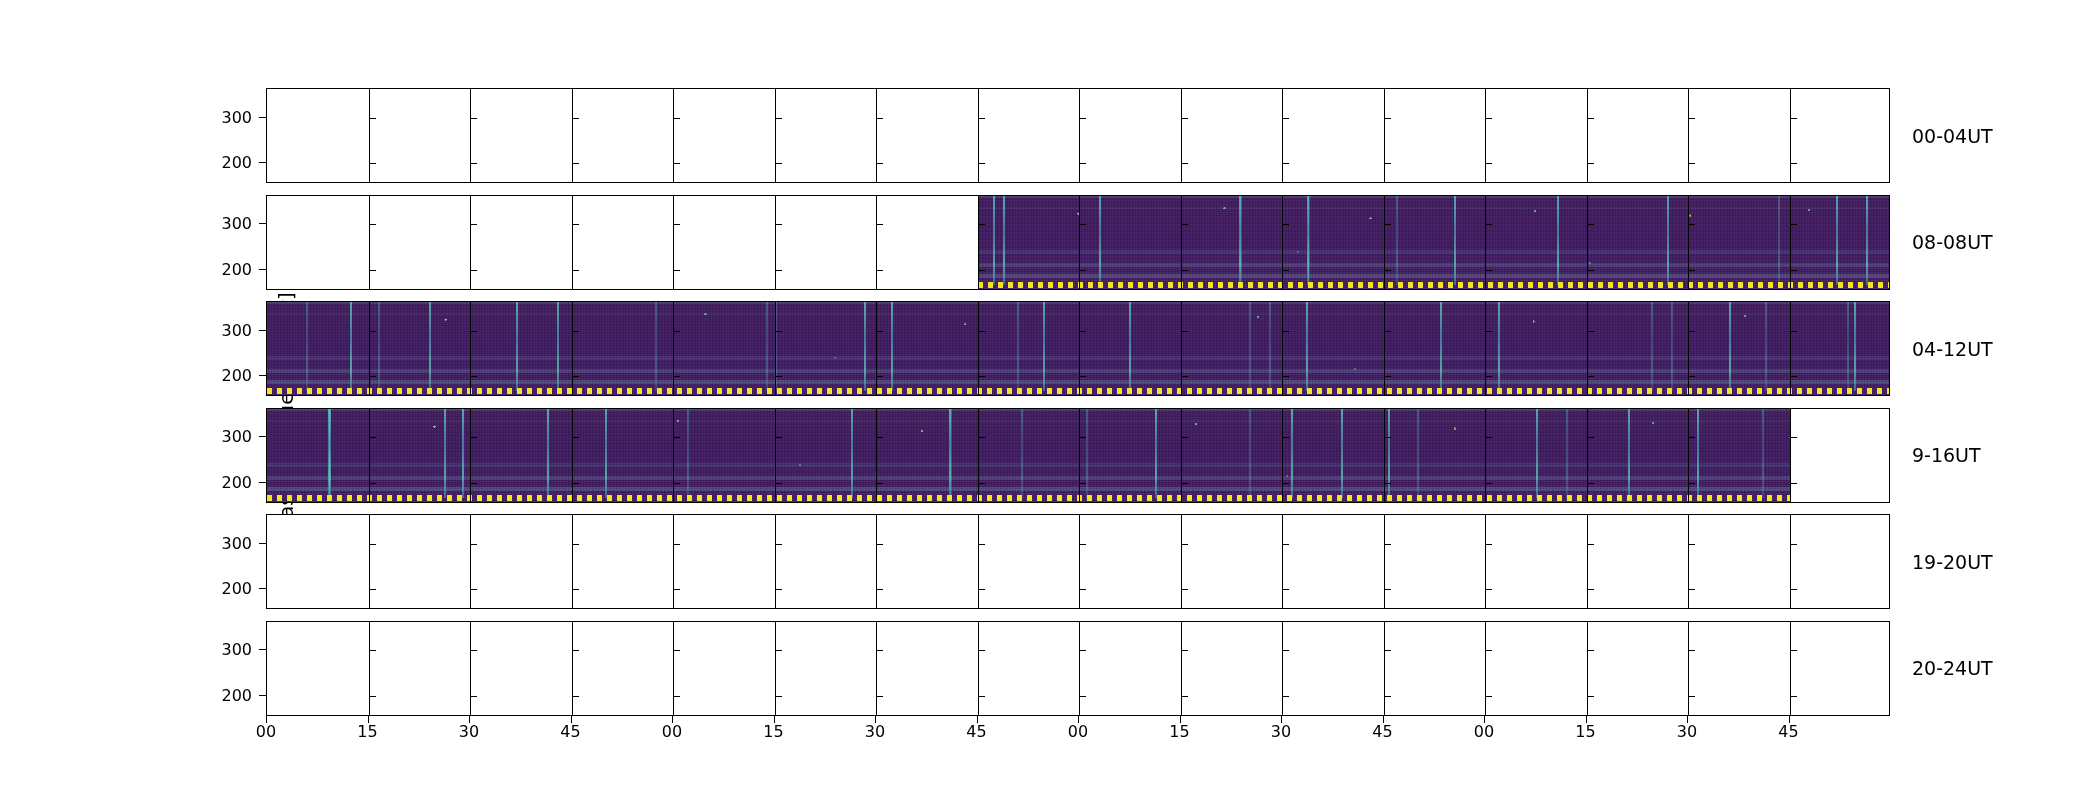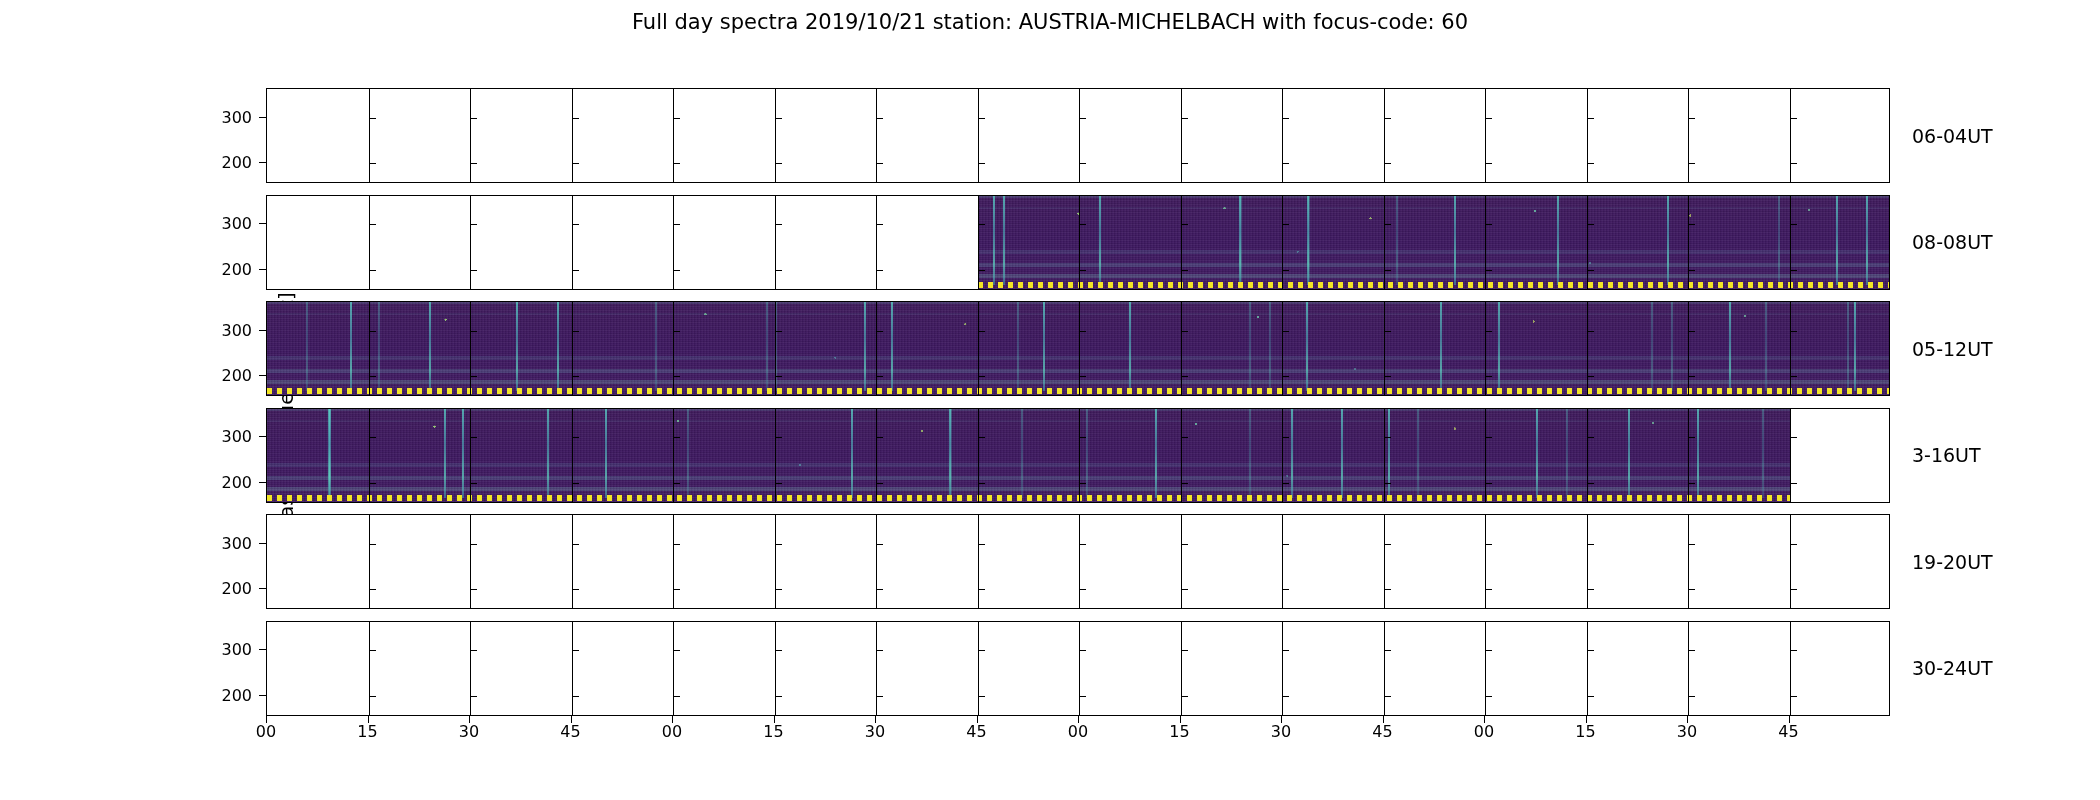--- a/index.html
+++ b/index.html
@@ -135,21 +135,20 @@
     width:360px;text-align:center;
     transform:rotate(-90deg);
     transform-origin:center center;
   }
 </style>
 </head>
 <body>
 
 <div id="figure">
 
-  <div id="title">Full day spectra 2019/10/21 station: AUSTRIA-MICHELBACH with focus-code: 60</div>
 
   <div id="plot">
     <div id="ylabel">Plasma frequency [MHz]</div>
   <div class="row" style="top: 0px;">
         <div class="vline" style="left: 101.5px;"></div>
         <div class="vline" style="left: 203px;"></div>
         <div class="vline" style="left: 304.5px;"></div>
         <div class="vline" style="left: 406px;"></div>
         <div class="vline" style="left: 507.5px;"></div>
         <div class="vline" style="left: 609px;"></div>
@@ -537,26 +536,26 @@
       <div class="xtick" style="left: 812px; top: 627.5px;"></div>
       <div class="xtick" style="left: 913.5px; top: 627.5px;"></div>
       <div class="xtick" style="left: 1015px; top: 627.5px;"></div>
       <div class="xtick" style="left: 1116.5px; top: 627.5px;"></div>
       <div class="xtick" style="left: 1218px; top: 627.5px;"></div>
       <div class="xtick" style="left: 1319.5px; top: 627.5px;"></div>
       <div class="xtick" style="left: 1421px; top: 627.5px;"></div>
       <div class="xtick" style="left: 1522.5px; top: 627.5px;"></div>
     </div>
 
-<div class="rowlab" style="top: 135.5px;">06-04UT</div>
+<div class="rowlab" style="top: 135.5px;">00-04UT</div>
     <div class="rowlab" style="top: 242px;">08-08UT</div>
-    <div class="rowlab" style="top: 348.5px;">05-12UT</div>
-    <div class="rowlab" style="top: 455px;">3-16UT</div>
+    <div class="rowlab" style="top: 348.5px;">04-12UT</div>
+    <div class="rowlab" style="top: 455px;">9-16UT</div>
     <div class="rowlab" style="top: 561.5px;">19-20UT</div>
-    <div class="rowlab" style="top: 668px;">30-24UT</div>
+    <div class="rowlab" style="top: 668px;">20-24UT</div>
     <div class="xlab" style="left: 266px;">00</div>
     <div class="xlab" style="left: 367.5px;">15</div>
     <div class="xlab" style="left: 469px;">30</div>
     <div class="xlab" style="left: 570.5px;">45</div>
     <div class="xlab" style="left: 672px;">00</div>
     <div class="xlab" style="left: 773.5px;">15</div>
     <div class="xlab" style="left: 875px;">30</div>
     <div class="xlab" style="left: 976.5px;">45</div>
     <div class="xlab" style="left: 1078px;">00</div>
     <div class="xlab" style="left: 1179.5px;">15</div>

